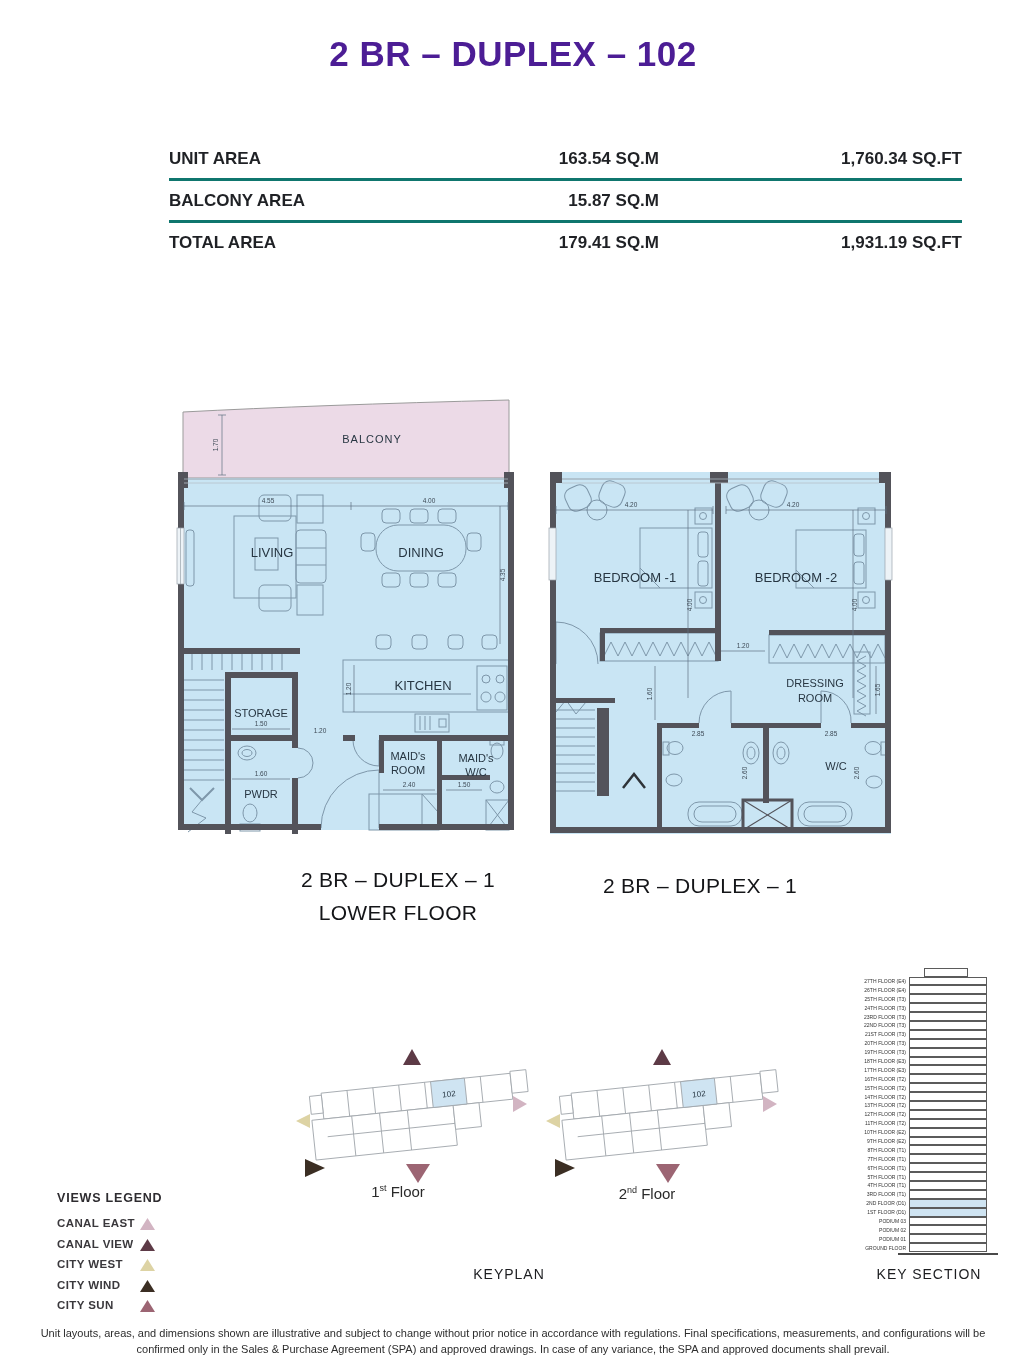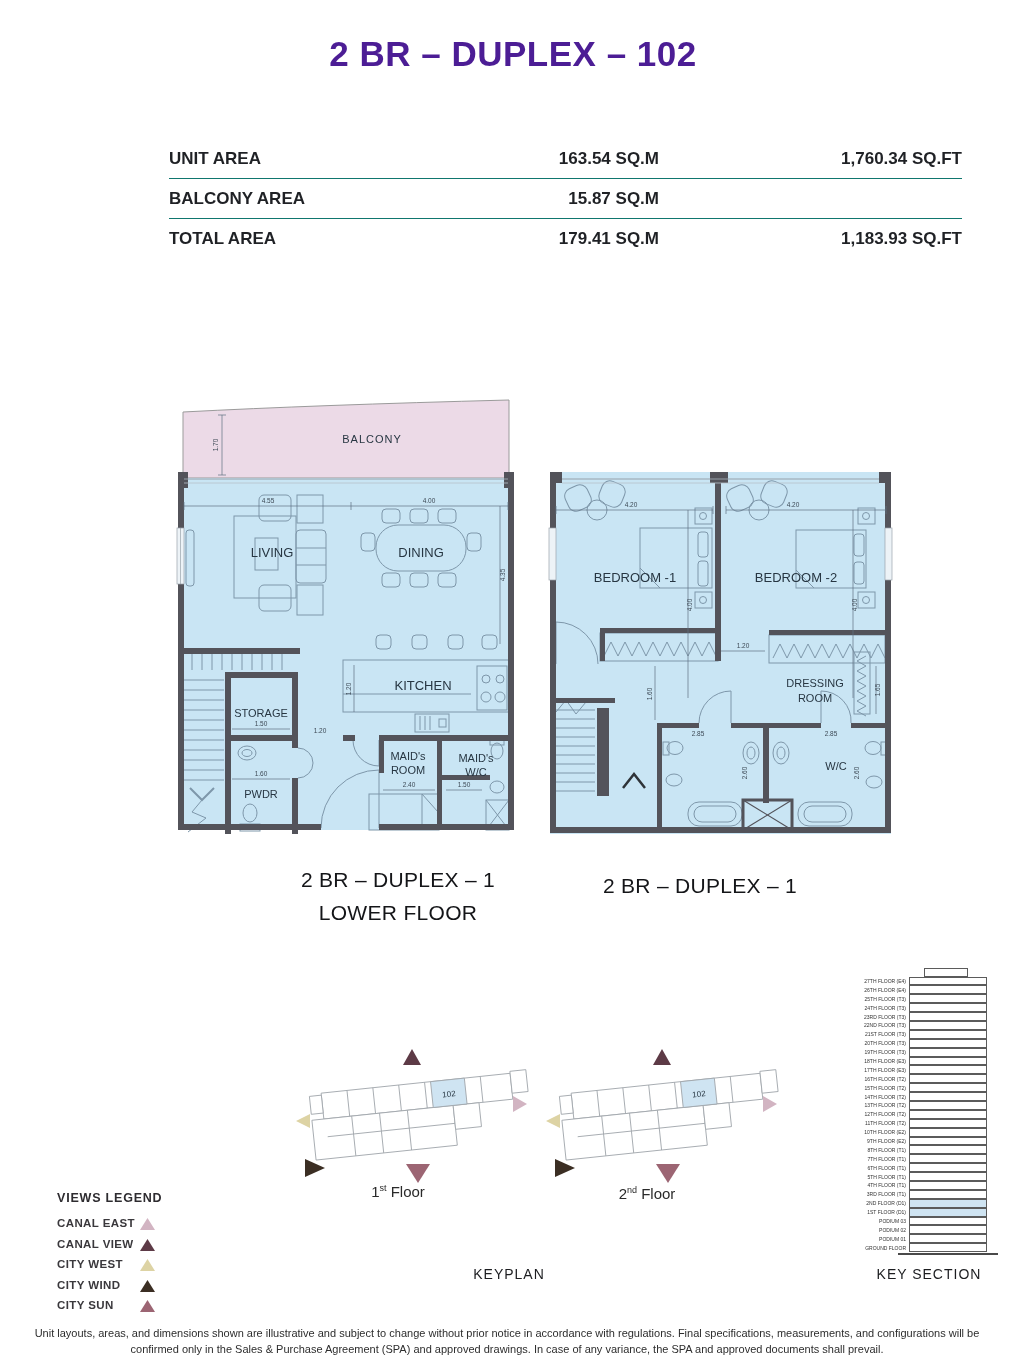--- a/index.html
+++ b/index.html
@@ -6,21 +6,21 @@
   body{width:1026px;height:1366px;position:relative;background:#fff;
        font-family:"Liberation Sans",sans-serif;color:#222;overflow:hidden;}
   .abs{position:absolute;}
   .title{position:absolute;top:34px;left:0;width:100%;text-align:center;
          font-size:35px;font-weight:700;color:#4c1d95;letter-spacing:.5px;}
   
   .area-table{position:absolute;left:127px;top:139px;width:793px;margin-left:42px;}
   .ar{display:grid;grid-template-columns:300px 190px 303px;height:39px;
       align-items:center;font-weight:bold;font-size:17px;color:#1f2125;}
   .ar .num{text-align:right;}
-  .ar + .ar{border-top:1px solid #0f766e;}
+  .ar + .ar{border-top:3px solid #0f766e;}
   
   .caption{position:absolute;width:320px;text-align:center;font-size:21px;
            font-weight:500;color:#141518;line-height:1.55;letter-spacing:.3px;}
   
   .kp-floor{position:absolute;width:130px;text-align:center;font-size:15px;color:#2a2a2a;}
   .kp-floor sup{font-size:9px;}
   .section-label{position:absolute;width:220px;text-align:center;font-size:14px;
                  font-weight:500;color:#1c1d20;letter-spacing:1px;}
   
   .ks{position:absolute;left:858px;top:977px;}
@@ -31,21 +31,21 @@
             color:#333;line-height:1;white-space:nowrap;}
   .ks-cell{width:78px;height:8.9px;border:1px solid #5b5b5b;background:#fff;
            box-sizing:border-box;margin-top:-1px;}
   .ks-base{position:absolute;left:40px;bottom:-2px;width:100px;height:2px;background:#4a4a4a;}
   
   .legend{position:absolute;left:57px;top:1183px;}
   .legend-title{font-size:12.5px;font-weight:bold;letter-spacing:.8px;color:#2e2c30;margin-bottom:12px;margin-top:8px;}
   .legend-row{display:flex;height:20.5px;font-size:11.5px;
               font-weight:bold;color:#3a383c;letter-spacing:.4px;}
   .legend-row .lab{width:82px;}
-  .disclaimer{position:absolute;left:32px;top:1326px;width:950px;text-align:center;
+  .disclaimer{position:absolute;left:38px;top:1326px;width:950px;text-align:center;
               font-size:11px;line-height:1.45;color:#2d2d2d;}
   svg{font-family:"Liberation Sans",sans-serif;}
   svg text{fill:#273642;}
   .room{font-size:13px;text-anchor:middle;fill:#273642;}
   .room-sm{font-size:11px;text-anchor:middle;fill:#273642;}
   .dim{font-size:6.5px;text-anchor:middle;fill:#3e4a56;}
   .furn{stroke:#7e97aa;fill:none;stroke-width:1;}
   .dimline{stroke:#5f7182;stroke-width:.7;}
   .wall{fill:#53535a;}
 </style>
@@ -60,21 +60,21 @@
     <span class="num">163.54 SQ.M</span>
     <span class="num">1,760.34 SQ.FT</span>
   </div>
   <div class="ar">
     <span>BALCONY AREA</span>
     <span class="num">15.87 SQ.M</span>
   </div>
   <div class="ar">
     <span>TOTAL AREA</span>
     <span class="num">179.41 SQ.M</span>
-    <span class="num">1,183.93 SQ.FT</span>
+    <span class="num">1,931.19 SQ.FT</span>
   </div>
 </div>
 
 <svg class="abs" style="left:176px;top:398px" width="340" height="440" viewBox="0 0 340 440">
 
   <path d="M7,14 Q140,7 333,2 L333,80 L7,80 Z" stroke="#9b9b9b" stroke-width="1" fill="#ecdae7"></path>
   <line x1="46" y1="17" x2="46" y2="77" class="dimline"></line>
   <line x1="42" y1="17" x2="50" y2="17" class="dimline"></line>
   <line x1="42" y1="77" x2="50" y2="77" class="dimline"></line>
   <text class="dim" transform="rotate(-90 42 47)" x="42" y="47">1.70</text>

